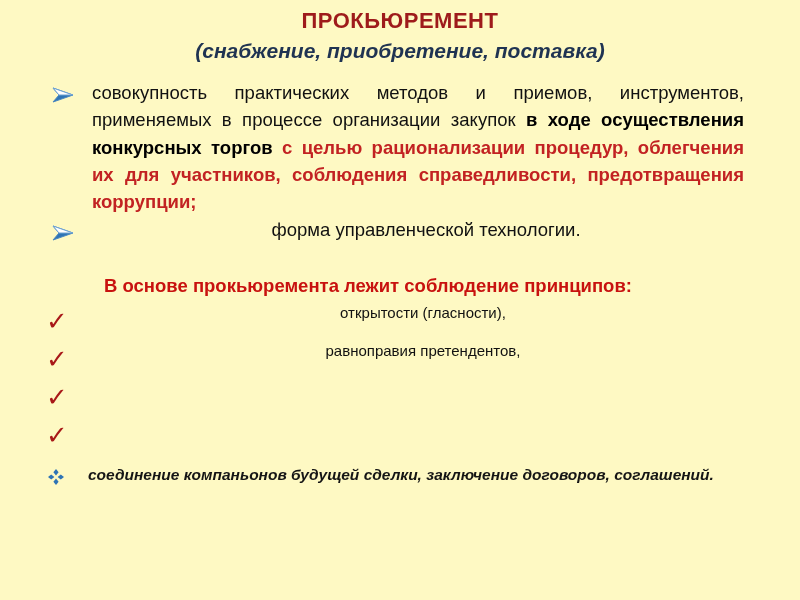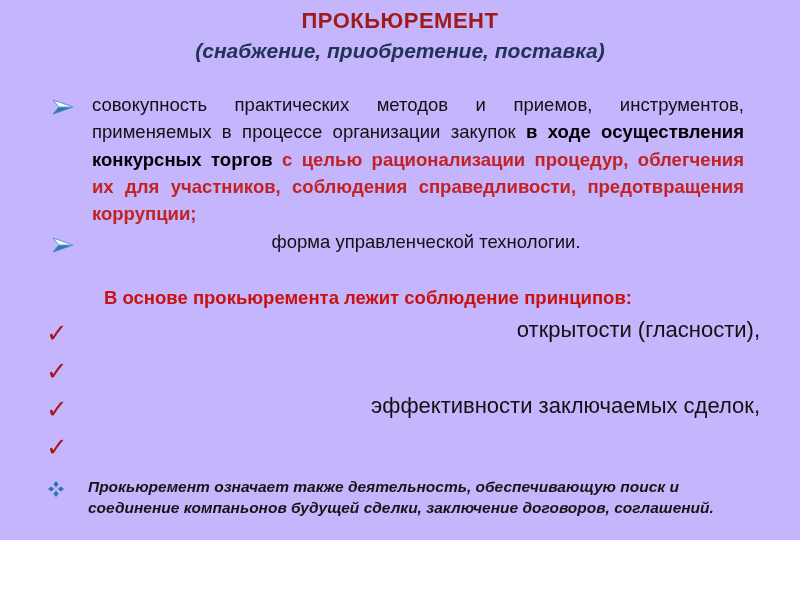--- a/index.html
+++ b/index.html
@@ -12,23 +12,23 @@
     width: 800px;
     height: 600px;
     overflow: hidden;
     font-family: "Liberation Sans", "DejaVu Sans", sans-serif;
     color: #000000;
     -webkit-font-smoothing: antialiased;
   }
   .slide {
     position: relative;
     width: 800px;
-    height: 540px;
+    height: 600px;
     box-sizing: border-box;
-    background: #c4b5fd;
+    background: #fef9c3;
   }
 
   
   .title-block {
     padding-top: 8px;
     text-align: center;
   }
   .slide-title {
     font-size: 22px;
     font-weight: bold;
@@ -36,21 +36,21 @@
     letter-spacing: 0.5px;
     line-height: 1.18;
     margin: 0;
   }
   .slide-subtitle {
     font-size: 21px;
     font-weight: bold;
     font-style: italic;
     color: #1F3352;
     line-height: 1.2;
-    margin: 4px 0 16px 0;
+    margin: 4px 0 4px 0;
   }
 
   
   .body {
     padding: 12px 40px 0 40px;
   }
   .bullet-row {
     display: flex;
     align-items: flex-start;
     margin-bottom: 2px;
@@ -106,23 +106,23 @@
     font-size: 18.5px;
     font-weight: bold;
     color: #C8120F;
     line-height: 1.3;
   }
 
   
   .check-list { margin-top: 2px; }
   .check-row { margin-bottom: 8px; }
   .check-text {
-    font-size: 22px;
+    font-size: 15px;
     line-height: 1.25;
-    text-align: right;
+    text-align: center;
     color: #111111;
   }
 
   
   .footnote-row {
     margin-top: 16px;
     padding-right: 24px;
   }
   .footnote-text {
     font-size: 15.5px;
@@ -173,41 +173,41 @@
 
     <div class="check-list">
 
       <div class="bullet-row check-row">
         <div class="marker check-marker">✓</div>
         <div class="bullet-text check-text"> открытости (гласности),</div>
       </div>
 
       <div class="bullet-row check-row">
         <div class="marker check-marker">✓</div>
-      </div>
-
-      <div class="bullet-row check-row">
-        <div class="marker check-marker">✓</div>
-        <div class="bullet-text check-text"> эффективности заключаемых сделок,</div>
+        <div class="bullet-text check-text">равноправия претендентов,</div>
+      </div>
+
+      <div class="bullet-row check-row">
+        <div class="marker check-marker">✓</div>
       </div>
 
       <div class="bullet-row check-row">
         <div class="marker check-marker">✓</div>
       </div>
 
     </div>
 
     <div class="bullet-row footnote-row">
       <div class="marker diamond-marker">
         <svg width="16" height="16" viewBox="0 0 16 16" aria-hidden="true">
           <path d="M8 0 L10.6 3.2 L8 6.4 L5.4 3.2 Z" fill="#2E74B5"></path>
           <path d="M8 9.6 L10.6 12.8 L8 16 L5.4 12.8 Z" fill="#2E74B5"></path>
           <path d="M0 8 L3.2 5.4 L6.4 8 L3.2 10.6 Z" fill="#2E74B5"></path>
           <path d="M9.6 8 L12.8 5.4 L16 8 L12.8 10.6 Z" fill="#2E74B5"></path>
         </svg>
       </div>
       <div class="bullet-text footnote-text">
-        <span>Прокьюремент означает также деятельность, обеспечивающую поиск и </span><span class="tail">соединение компаньонов будущей сделки, заключение договоров, соглашений.</span>
+        <span class="tail">соединение компаньонов будущей сделки, заключение договоров, соглашений.</span>
       </div>
     </div>
 
   </div>
 </div>
 
 </body></html>

